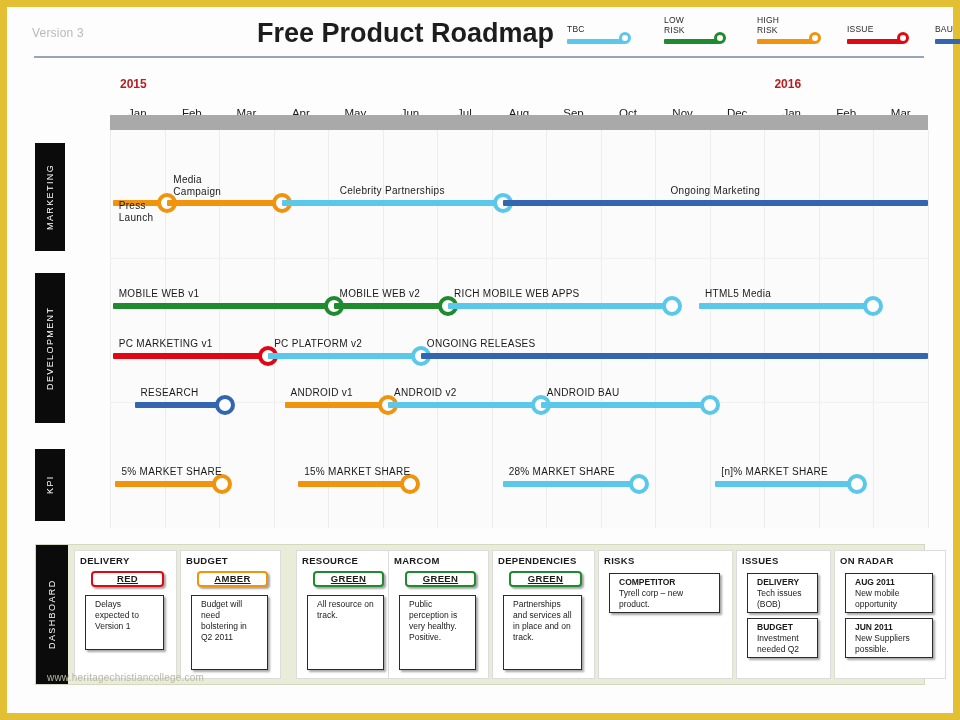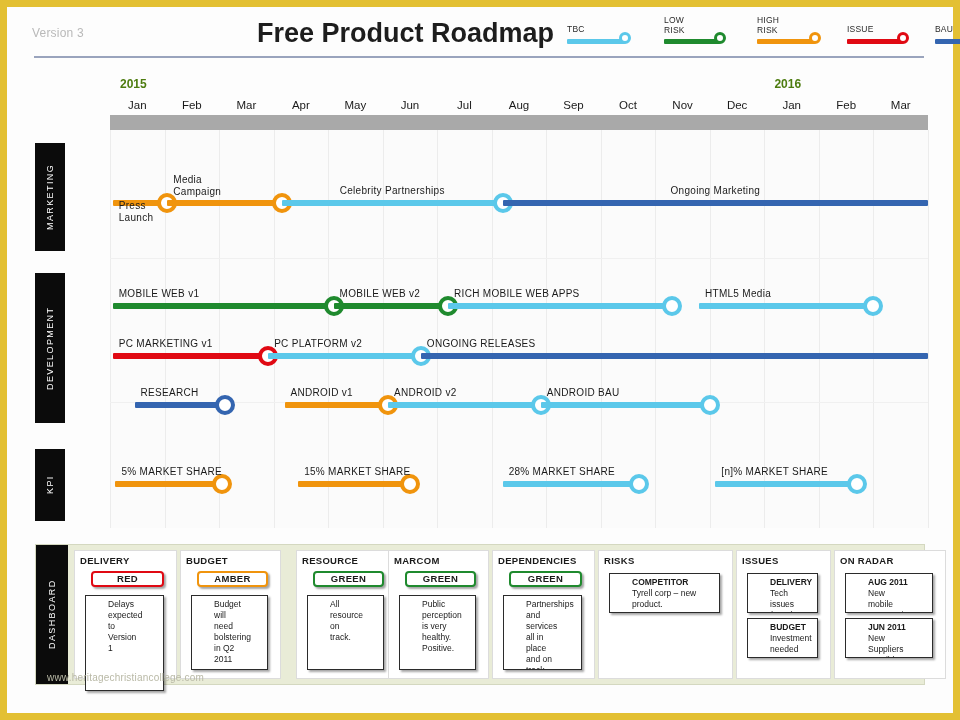--- a/index.html
+++ b/index.html
@@ -35,24 +35,24 @@
   }
   .leg-bar{
     position:absolute;left:0;top:26px;height:5px;border-radius:1px;
   }
   .leg-dot{
     position:absolute;top:19px;width:12px;height:12px;border-radius:50%;
     background:#fff;box-sizing:border-box;border:3.4px solid #000;
   }
   
   #years{position:absolute;left:0;top:70px;width:946px;height:18px;}
-  .yr{position:absolute;top:0;font-size:12px;font-weight:bold;color:#4d7c0f;}
+  .yr{position:absolute;top:0;font-size:12px;font-weight:bold;color:#b91c1c;}
   #months{position:absolute;left:0;top:88px;width:946px;height:18px;}
   .mo{
-    position:absolute;top:4px;font-size:11.5px;color:#1a1a1a;text-align:center;
+    position:absolute;top:12px;font-size:11.5px;color:#1a1a1a;text-align:center;
   }
   #graybar{
     position:absolute;left:103px;top:108px;width:818px;height:15px;
     background:#a9a9a9;
   }
   
   #chart{
     position:absolute;left:103px;top:123px;width:818px;height:398px;
     background:#fbfbfb;
   }
@@ -94,25 +94,26 @@
   .dhead{
     position:absolute;left:5px;top:4px;font-size:9.5px;font-weight:bold;
     color:#1a1a1a;letter-spacing:.3px;white-space:nowrap;
   }
   .rag{
     position:absolute;left:8px;top:20px;height:16px;
     background:#ffffff;border:2.4px solid #000;border-radius:4px;
     box-sizing:border-box;text-align:center;font-size:9.5px;font-weight:bold;
     color:#1a1a1a;line-height:12px;box-shadow:2px 2px 2px rgba(0,0,0,.35);
     letter-spacing:.3px;
+    text-decoration:underline;
   }
   .note{
     position:absolute;background:#ffffff;border:1px solid #2b2b2b;
     box-sizing:border-box;font-size:8.5px;color:#1a1a1a;line-height:11px;
-    padding:3px 22px;box-shadow:2px 2px 2px rgba(0,0,0,.35);
+    padding:3px 9px;box-shadow:2px 2px 2px rgba(0,0,0,.35);
     white-space:pre-line;overflow:hidden;
   }
   .note b{font-weight:bold;display:block;}
   #watermark{
     position:absolute;left:40px;top:665px;font-size:10px;color:#b9b9a6;
     letter-spacing:.2px;
   }
 </style>
 </head>
 <body>
@@ -200,21 +201,21 @@
       <div class="rowtab" style="top: 136px; height: 108px; width: 30px;">MARKETING</div>
       <div class="rowtab" style="top: 266px; height: 150px; width: 30px;">DEVELOPMENT</div>
       <div class="rowtab" style="top: 442px; height: 72px; width: 30px;">KPI</div>
     </div>
 
   <div id="dash">
     <div id="dashtab">DASHBOARD</div>
   <div class="dcol" style="left: 38px; width: 103px;">
         <div class="dhead">DELIVERY</div>
         <div class="rag" style="border-color: rgb(224, 9, 19); width: 73px; left: 16px;">RED</div>
-        <div class="note" style="left: 10px; width: 79px; top: 44px; height: 96px;"><span>Delays expected to Version 1</span></div>
+        <div class="note" style="left: 10px; width: 79px; top: 44px; height: 55px;"><span>Delays expected to Version 1</span></div>
       </div>
       <div class="dcol" style="left: 144px; width: 101px;">
         <div class="dhead">BUDGET</div>
         <div class="rag" style="border-color: rgb(240, 148, 13); width: 71px; left: 16px;">AMBER</div>
         <div class="note" style="left: 10px; width: 77px; top: 44px; height: 75px;"><span>Budget will need bolstering in Q2 2011</span></div>
       </div>
       <div class="dcol" style="left: 260px; width: 101px;">
         <div class="dhead">RESOURCE</div>
         <div class="rag" style="border-color: rgb(31, 138, 46); width: 71px; left: 16px;">GREEN</div>
         <div class="note" style="left: 10px; width: 77px; top: 44px; height: 75px;"><span>All resource on track.</span></div>

